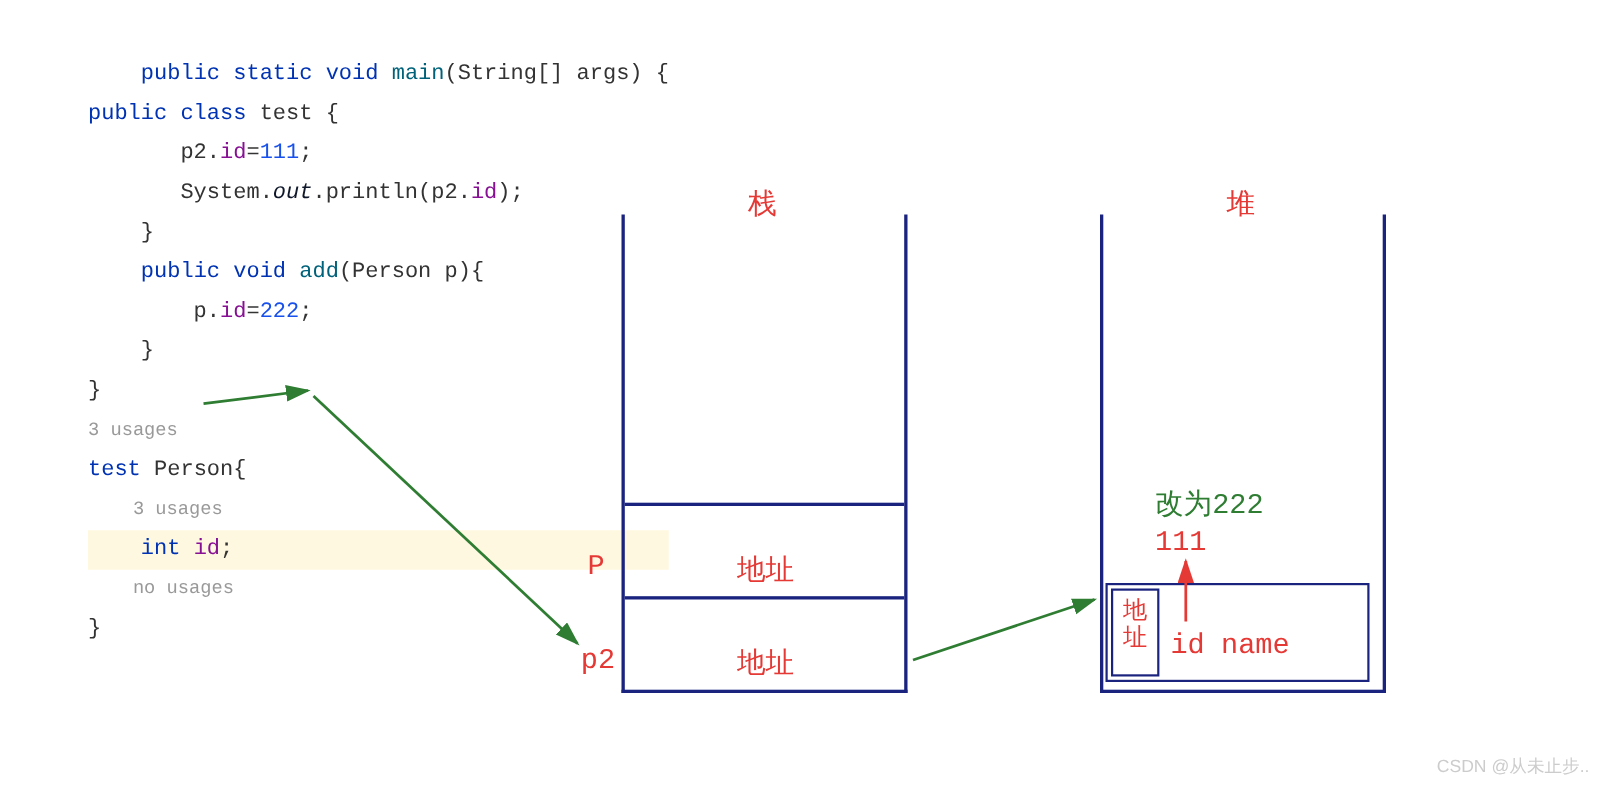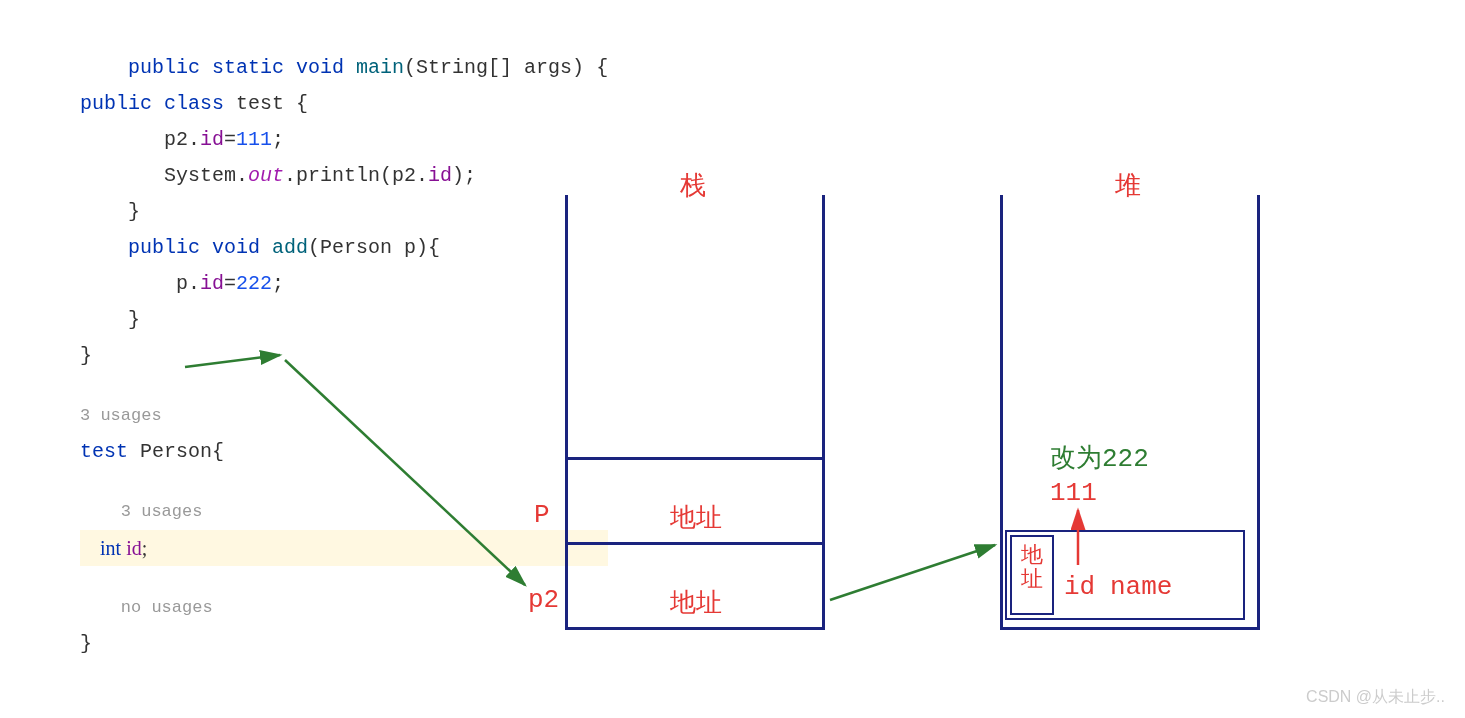--- a/index.html
+++ b/index.html
@@ -1,25 +1,25 @@
 <!DOCTYPE html>
 <html><head>
   <meta charset="utf-8">
   <style>
     * { margin:0; padding:0; box-sizing:border-box; }
     body { width:1465px; height:718px; font-family:"Consolas","Monaco","Courier New",monospace; font-size:20px; background:#fff; position:relative; color:#333; }
     .code-area { position:absolute; top:50px; left:80px; line-height:36px; }
     .code-line { white-space:pre; font-family:inherit; }
-    .highlight { background:#fff8e1;font-family:Liberation Serif, serif; }
+    .highlight { background:#fff8e1; }
     .kw { color:#0033b3; }
     .num { color:#1750eb; }
     .fn { color:#00627a; }
     .fld { color:#871094; }
-    .static-fld { color:#a21caf; font-style:italic; }
-    .usage { color:#999; font-size:17px;margin-top:24px; }
+    .static-fld { color:#0f172a; font-style:italic; }
+    .usage { color:#999; font-size:17px; }
     .stack-box { position:absolute; top:195px; left:565px; width:260px; height:435px; border:3px solid #1a237e; border-top:none; }
     .heap-box { position:absolute; top:195px; left:1000px; width:260px; height:435px; border:3px solid #1a237e; border-top:none; }
     .stack-row { position:absolute; left:0; right:0; height:85px; border-top:3px solid #1a237e; }
     .label-red { color:#e53935; font-size:26px; position:absolute; }
     .label-green { color:#2e7d32; font-size:26px; position:absolute;font-family:Liberation Mono, monospace; }
     .obj-box { position:absolute; top:530px; left:1005px; width:240px; height:90px; border:2px solid #1a237e; }
     .obj-cell { position:absolute; border:2px solid #1a237e; }
     svg.arrows { position:absolute; top:0; left:0; width:1465px; height:718px; pointer-events:none; }
     .watermark { position:absolute; bottom:10px; right:20px; color:#ccc; font-size:16px; font-family:Liberation Sans, sans-serif; }
   </style>

